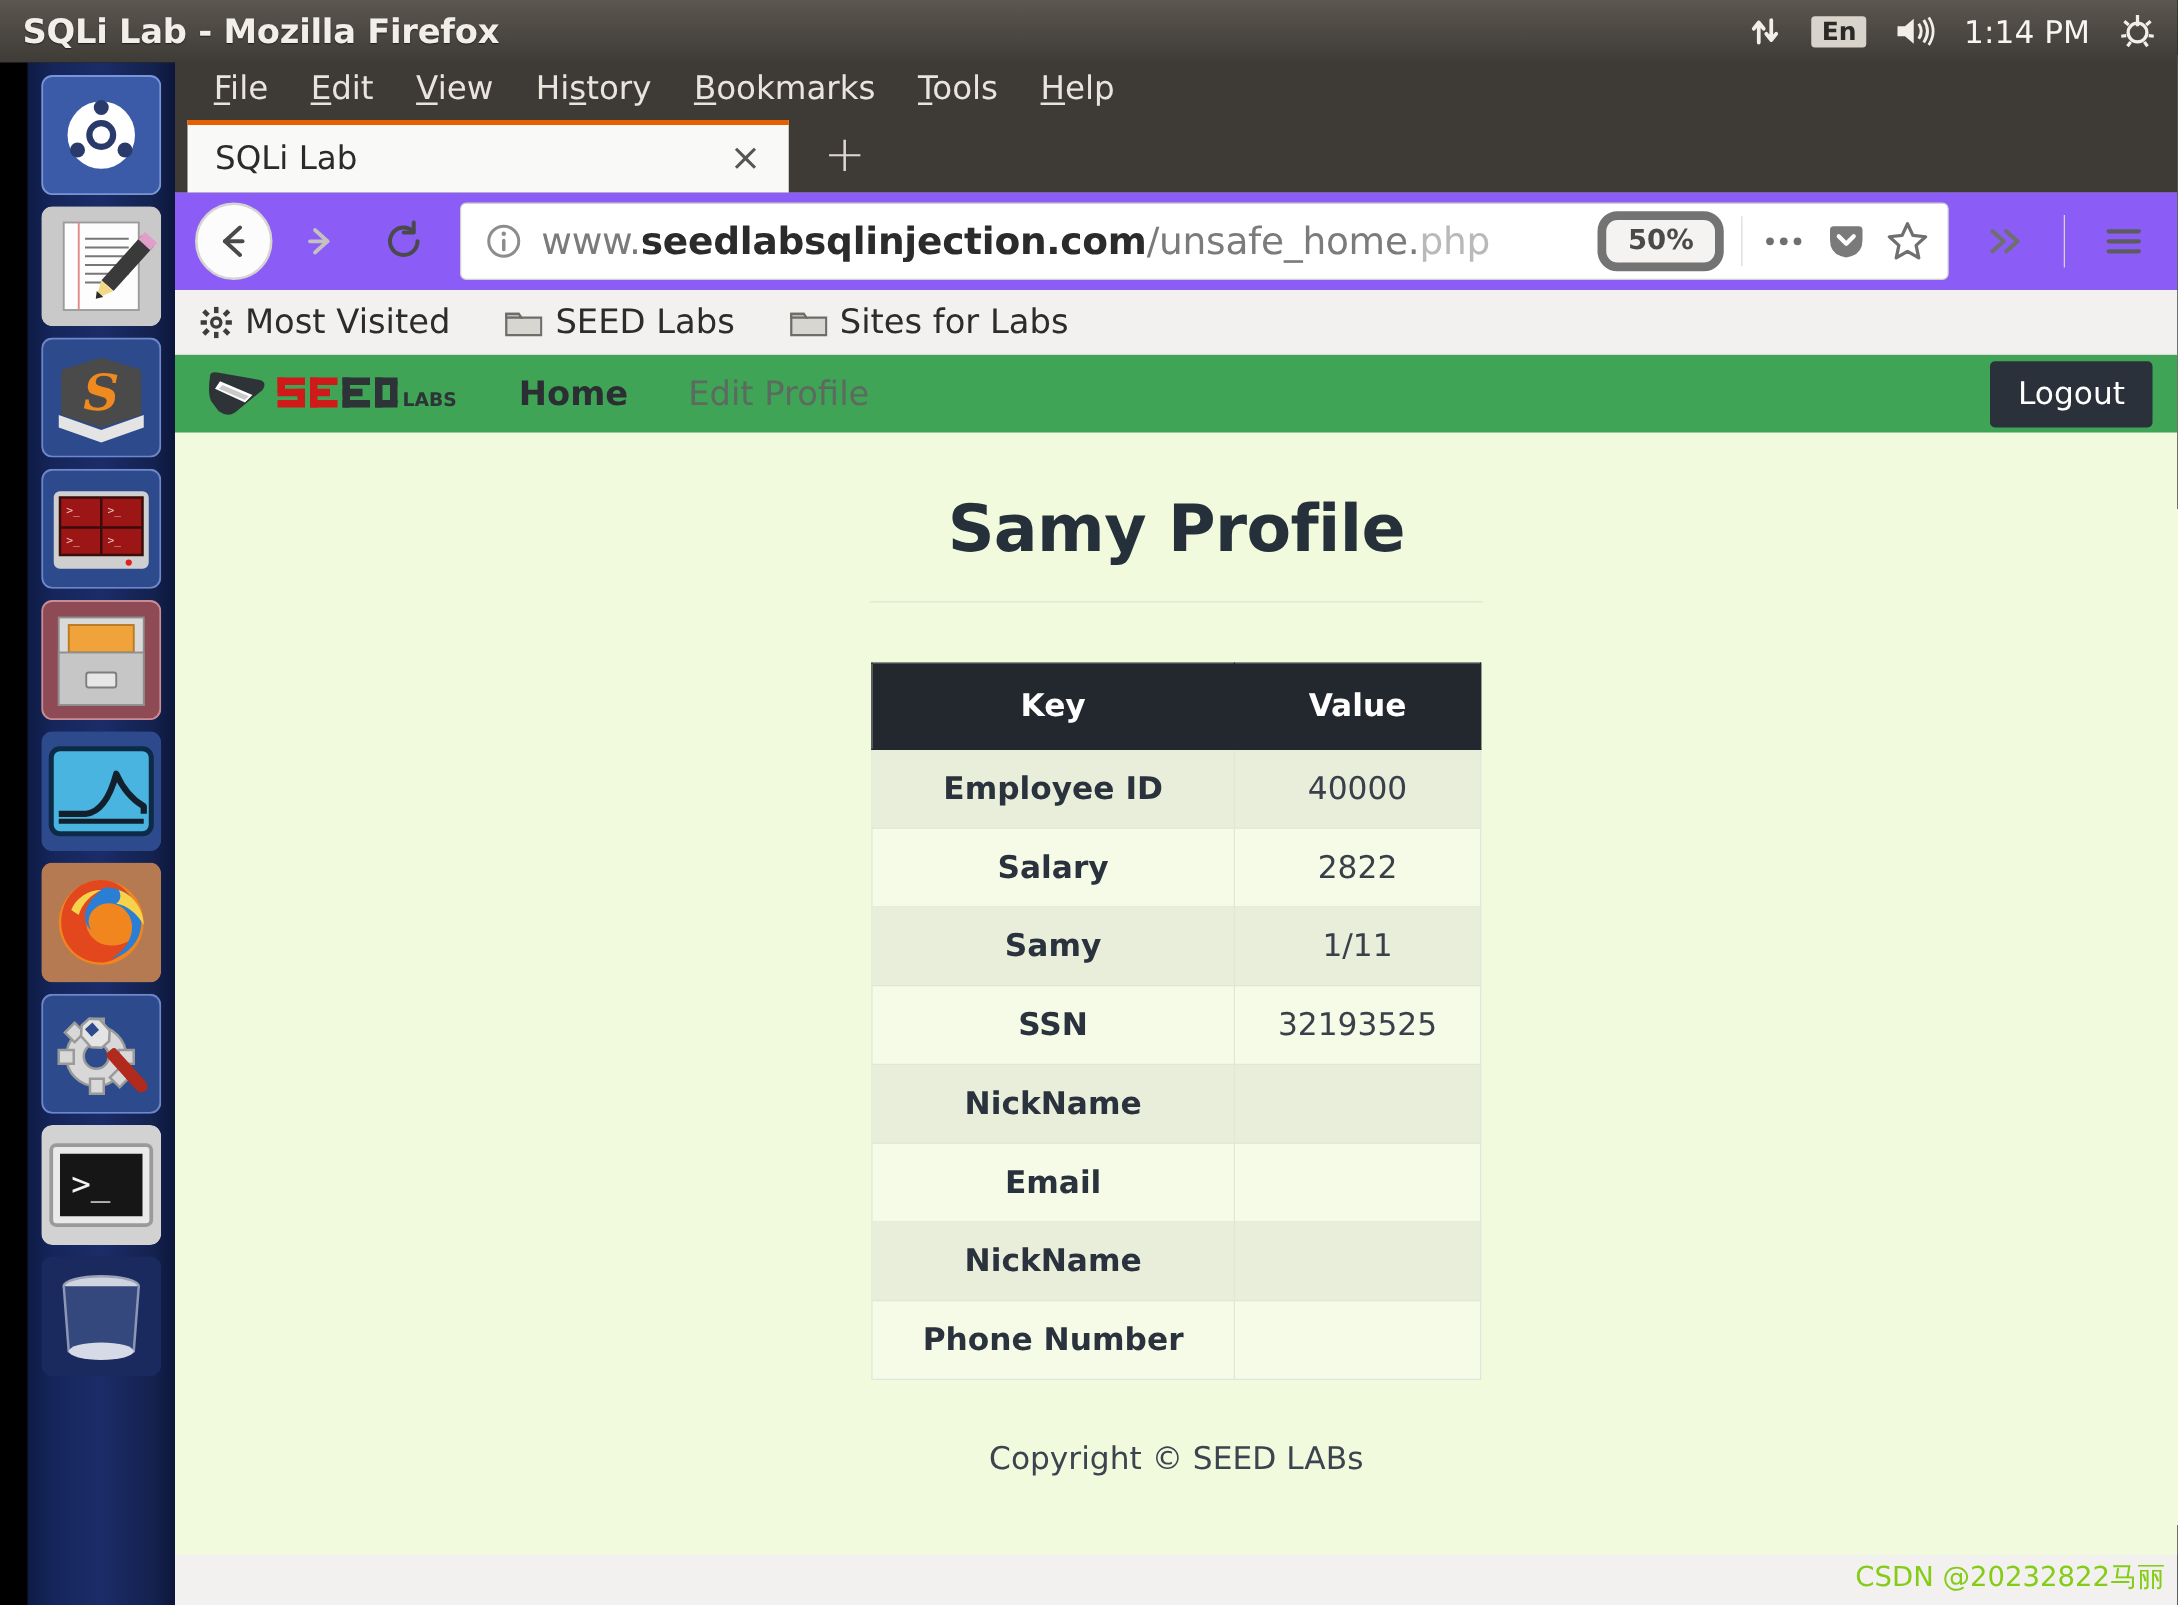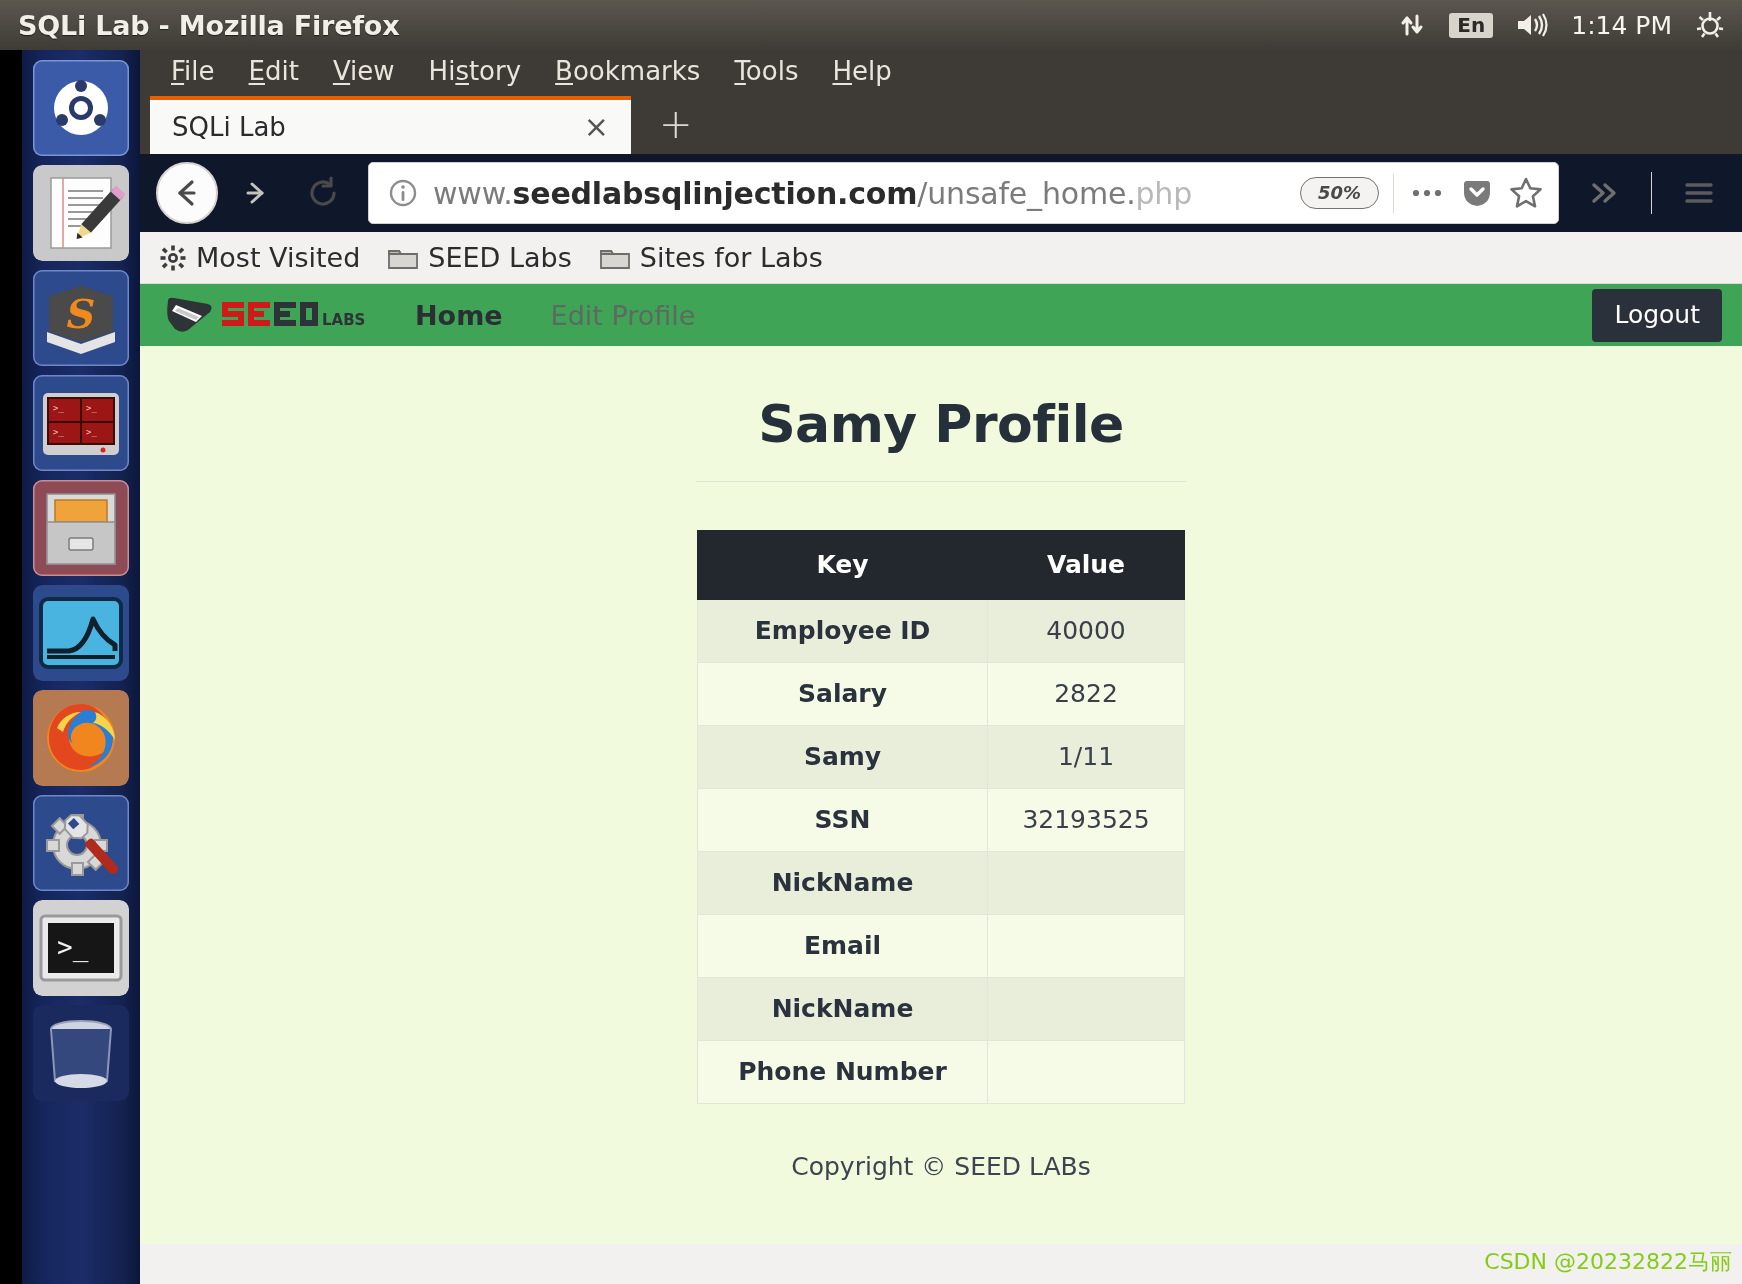--- a/index.html
+++ b/index.html
@@ -125,21 +125,21 @@
   .new-tab {
     color: #ddd9d2; font-size: 40px; font-weight: 300;
     line-height: 1;
     padding: 0 22px 10px 28px;
     cursor: pointer;
   }
 
   .navbar {
     display: flex; align-items: center;
     height: 78px;
-    background: #0f172a;
+    background: #8b5cf6;
     padding: 0 12px 0 16px;
     gap: 6px;
   }
   .nav-btn {
     width: 62px; height: 62px;
     display: flex; align-items: center; justify-content: center;
     border-radius: 50%;
     flex: 0 0 auto;
   }
   .nav-btn.back { border: 2px solid #d6d4d1; background: #fcfcfc; }
@@ -159,40 +159,39 @@
     flex: 1;
     font-size: 30px;
     color: #7b7b7b;
     white-space: nowrap;
     overflow: hidden;
     letter-spacing: -0.2px;
   }
   .url-text .host { color: #2b2b2b; font-weight: bold; }
   .url-text .fade { color: #b9b9b9; }
   .zoom-badge {
-    border: 1px solid #737373;
+    border: 7px solid #737373;
     border-radius: 16px;
     background: #f4f3f1;
     color: #4a4a4a;
-    font-size: 18px; font-weight: bold;
+    font-size: 22px; font-weight: bold;
     padding: 4px 17px 5px 17px;
     white-space: nowrap;
-    font-style: italic;
   }
   .url-sep { width: 1px; height: 40px; background: #dedcd8; }
   .url-icon { display: flex; align-items: center; justify-content: center; flex: 0 0 auto; }
   .nav-trailing { display: flex; align-items: center; gap: 4px; padding-left: 8px; }
   .tool-sep { width: 1px; height: 42px; background: #d6d4d1; margin: 0 12px; }
 
   .bookmarkbar {
     display: flex; align-items: center;
     height: 52px;
     background: #f2f1f0;
     padding-left: 20px;
-    gap: 28px;
+    gap: 44px;
     border-bottom: 1px solid #dedcd8;
   }
   .bm-item { display: flex; align-items: center; gap: 10px; cursor: pointer; }
   .bm-label { font-size: 27px; color: #2c2c2c; white-space: nowrap; }
 
   
   .page {
     position: relative;
     background: #f1faddff;
     background: #f2fade;

